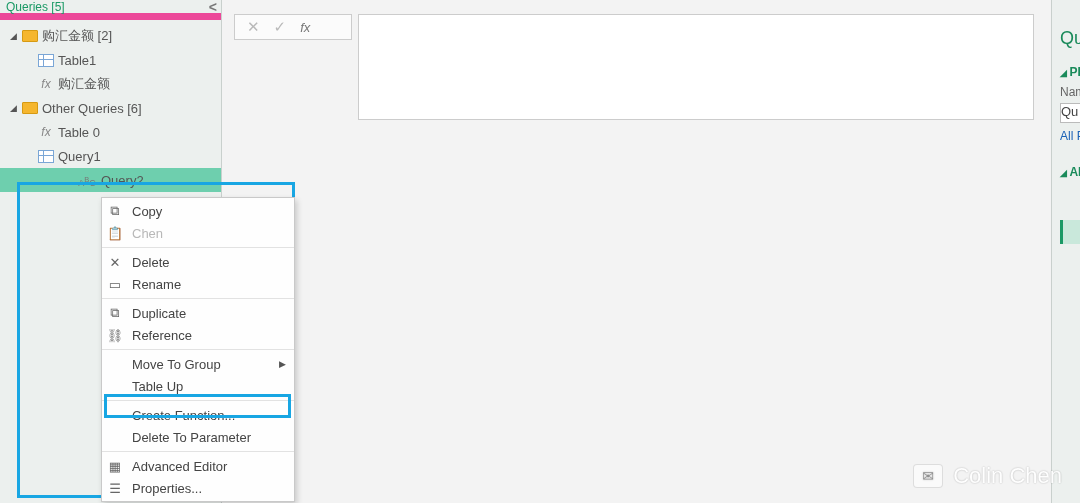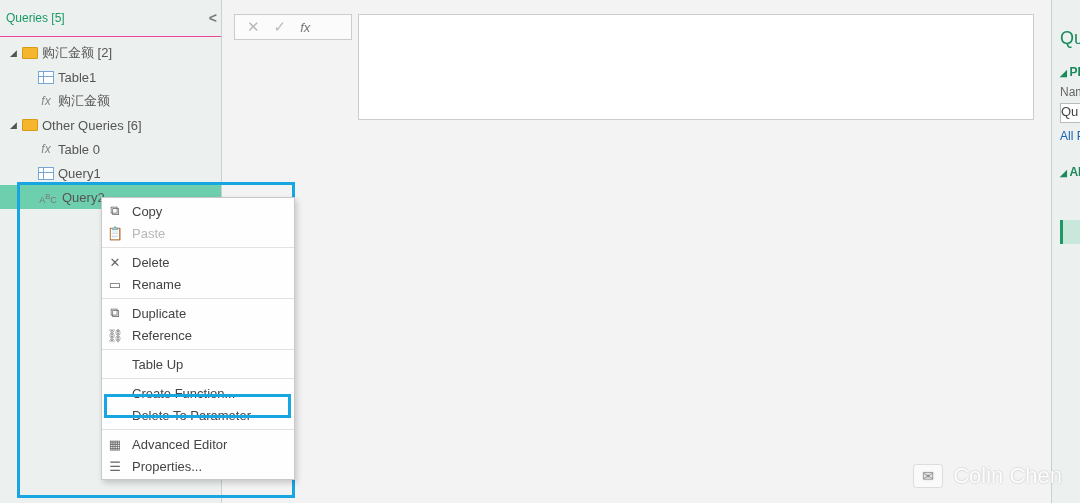--- a/index.html
+++ b/index.html
@@ -18,25 +18,25 @@
   .queries-panel {
     position: absolute;
     left: 0; top: 0;
     width: 222px; height: 503px;
     background: #ecf0ee;
     border-right: 1px solid #c9d0cd;
   }
   .queries-header {
     display: flex; align-items: center;
     justify-content: space-between;
-    height: 37px;
+    height: 20px;
     padding: 0 4px 0 6px;
     color: #1a9965;
     font-size: 12px;
-    border-bottom: 1px solid #ec4899;
+    border-bottom: 7px solid #ec4899;
   }
   .queries-header .collapse {
     color: #777; font-size: 14px; font-weight: bold;
   }
   .tree {
     padding-top: 4px;
   }
   .tree-row {
     display: flex; align-items: center;
     height: 24px;
@@ -68,20 +68,21 @@
     width: 16px; height: 14px;
     font-style: italic;
     font-size: 12px; color: #888;
     text-align: center; line-height: 14px;
   }
   .tree-row .abc-icon {
     width: 20px; height: 14px;
     font-size: 9px; color: #777;
     text-align: center; line-height: 14px;
     font-weight: 400;
+    margin-left: 39px;
   }
   .tree-row.depth1 { padding-left: 38px; }
   .tree-row.selected {
     background: #6ecfae;
   }
   
   .annotation {
     position: absolute;
     left: 17px; top: 182px;
     width: 278px; height: 316px;
@@ -282,41 +283,46 @@
 <div class="annotation"></div>
 <div class="annotation-inner"></div>
 
 <div class="context-menu">
   <div class="menu-item">
     <span class="mi-icon">⧉</span>
     <span>Copy</span>
   </div>
   <div class="menu-item disabled">
     <span class="mi-icon">📋</span>
-    <span>Paste</span>
+    <span>Chen</span>
   </div>
   <div class="menu-sep"></div>
   <div class="menu-item">
     <span class="mi-icon">✕</span>
     <span>Delete</span>
   </div>
   <div class="menu-item">
     <span class="mi-icon">▭</span>
     <span>Rename</span>
   </div>
   <div class="menu-sep"></div>
   <div class="menu-item">
     <span class="mi-icon">⧉</span>
     <span>Duplicate</span>
   </div>
   <div class="menu-item">
     <span class="mi-icon">⛓</span>
     <span>Reference</span>
   </div>
   <div class="menu-sep"></div>
+  <div class="menu-item">
+    <span class="mi-icon"></span>
+    <span>Move To Group</span>
+    <span class="submenu-arrow">▶</span>
+  </div>
   <div class="menu-item">
     <span class="mi-icon"></span>
     <span>Table Up</span>
   </div>
   <div class="menu-sep"></div>
   <div class="menu-item">
     <span class="mi-icon"></span>
     <span>Create Function...</span>
   </div>
   <div class="menu-item">

